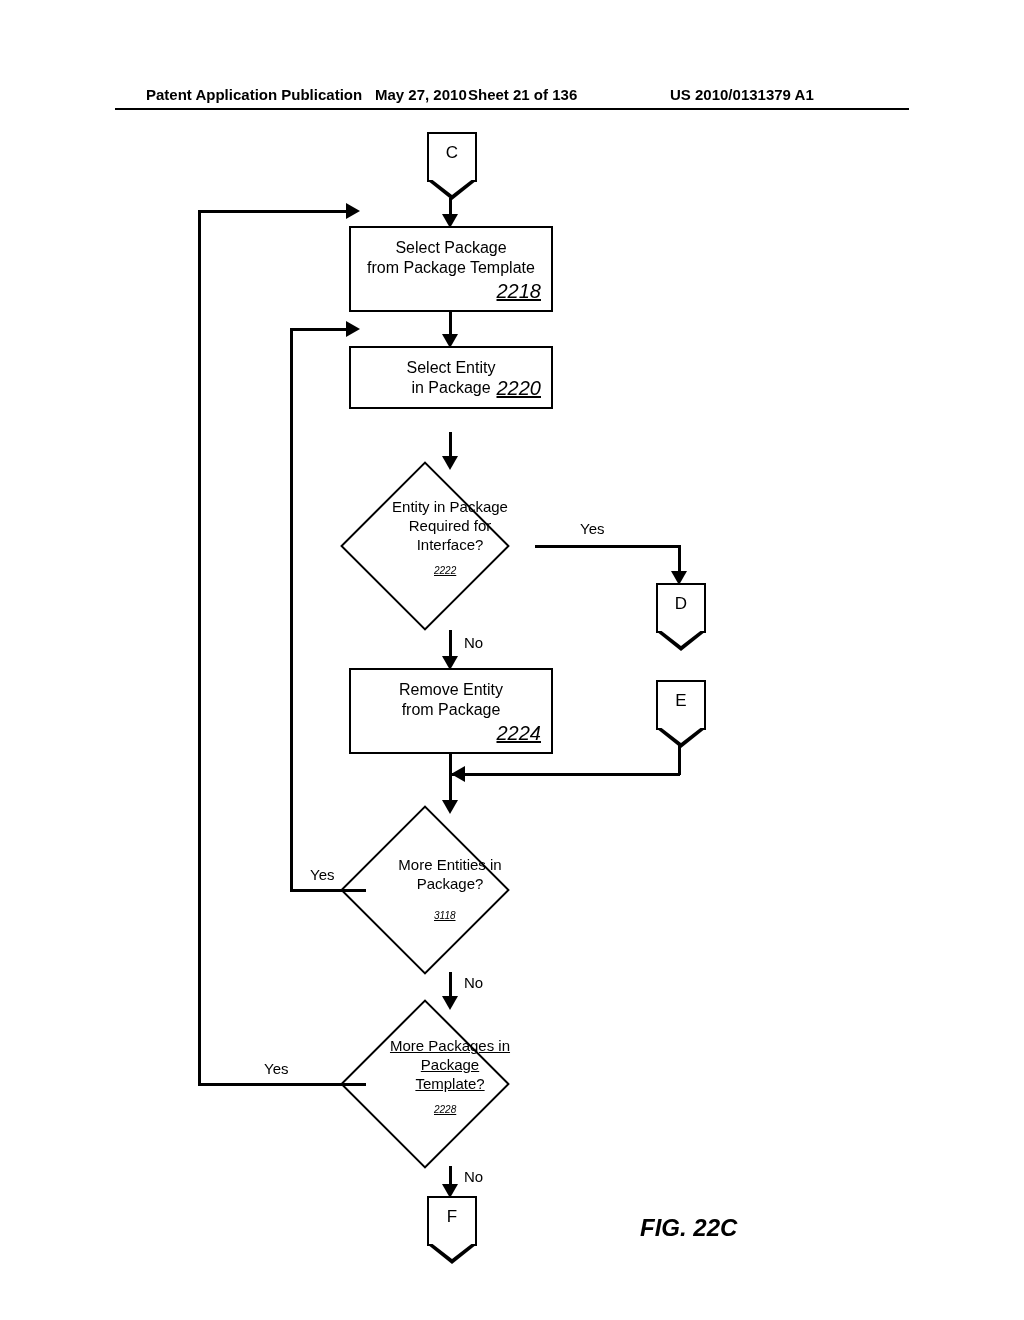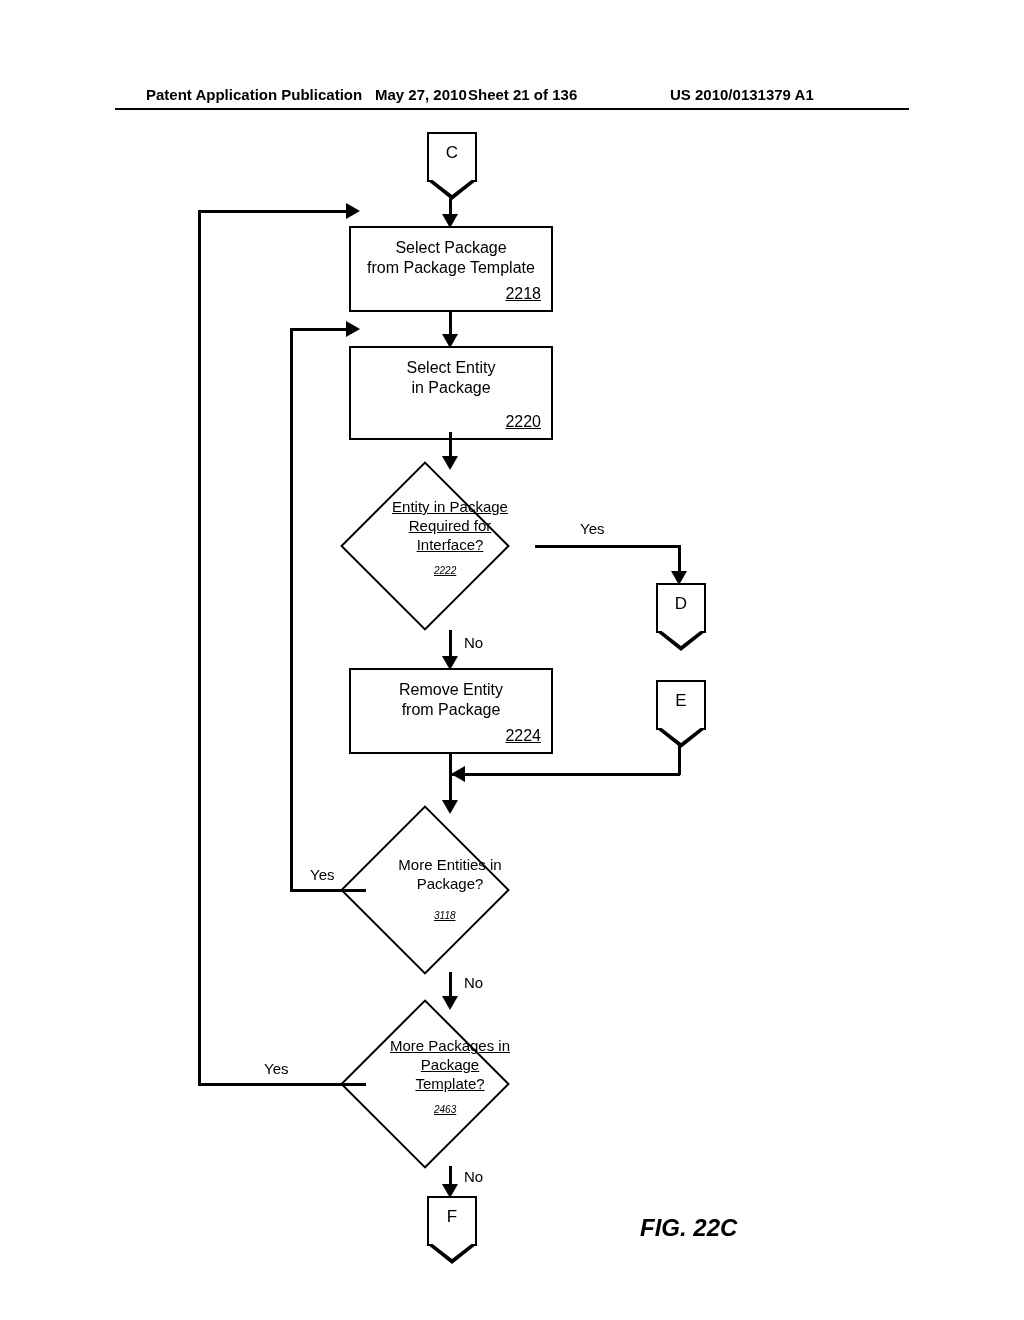--- a/index.html
+++ b/index.html
@@ -40,21 +40,22 @@
     font-size: 16px;
     line-height: 1.25;
     padding: 10px 8px 12px 8px;
     box-sizing: border-box;
   }
   .process .refnum {
     position: absolute;
     right: 10px;
     bottom: 6px;
     text-decoration: underline;
-    font-size: 16px;
+    font-style: italic;
+    font-size: 20px;
   }
 
   .diamond {
     position: absolute;
     width: 170px;
     height: 170px;
     transform: rotate(45deg);
     border: 2.5px solid #000;
     background: #fff;
     box-sizing: border-box;
@@ -159,31 +160,31 @@
 
 <div class="process" style="left:349px; top:226px; width:204px; height:86px;">
   <div>Select Package</div>
   <div>from Package Template</div>
   <span class="refnum">2218</span>
 </div>
 
 <div class="line-v" style="left:449px; top:312px; height:26px;"></div>
 <div class="arrow-down" style="left:442px; top:334px;"></div>
 
-<div class="process" style="left:349px; top:346px; width:204px; height:94px;">
+<div class="process" style="left:349px; top:346px; width:204px; height:63px;">
   <div>Select Entity</div>
   <div>in Package</div>
   <span class="refnum">2220</span>
 </div>
 
 <div class="line-v" style="left:449px; top:432px; height:28px;"></div>
 <div class="arrow-down" style="left:442px; top:456px;"></div>
 
 <div class="diamond" style="left:365px; top:486px; width:120px; height:120px;"></div>
-<div class="diamond-label" style="left:365px; top:498px;text-decoration:underline;">
+<div class="diamond-label" style="left:365px; top:498px;">
   <div>Entity in Package</div>
   <div>Required for</div>
   <div>Interface?</div>
 </div>
 <div class="diamond-ref" style="left:434px; top:565px;">2222</div>
 
 <div class="edge-label" style="left:580px; top:520px;">Yes</div>
 <div class="line-h" style="left:535px; top:545px; width:145px;"></div>
 <div class="line-v" style="left:678px; top:545px; height:30px;"></div>
 <div class="arrow-down" style="left:671px; top:571px;"></div>
@@ -228,21 +229,21 @@
 <div class="edge-label" style="left:464px; top:974px;">No</div>
 <div class="line-v" style="left:449px; top:972px; height:28px;"></div>
 <div class="arrow-down" style="left:442px; top:996px;"></div>
 
 <div class="diamond" style="left:365px; top:1024px; width:120px; height:120px;"></div>
 <div class="diamond-label" style="left:365px; top:1037px;text-decoration:underline;">
   <div>More Packages in</div>
   <div>Package</div>
   <div>Template?</div>
 </div>
-<div class="diamond-ref" style="left:434px; top:1104px;">2463</div>
+<div class="diamond-ref" style="left:434px; top:1104px;">2228</div>
 
 <div class="edge-label" style="left:264px; top:1060px;">Yes</div>
 <div class="line-h" style="left:198px; top:1083px; width:168px;"></div>
 <div class="line-v" style="left:198px; top:210px; height:875px;"></div>
 <div class="line-h" style="left:198px; top:210px; width:152px;"></div>
 <div class="arrow-right" style="left:346px; top:203px;"></div>
 
 <div class="edge-label" style="left:464px; top:1168px;">No</div>
 <div class="line-v" style="left:449px; top:1166px; height:22px;"></div>
 <div class="arrow-down" style="left:442px; top:1184px;"></div>

